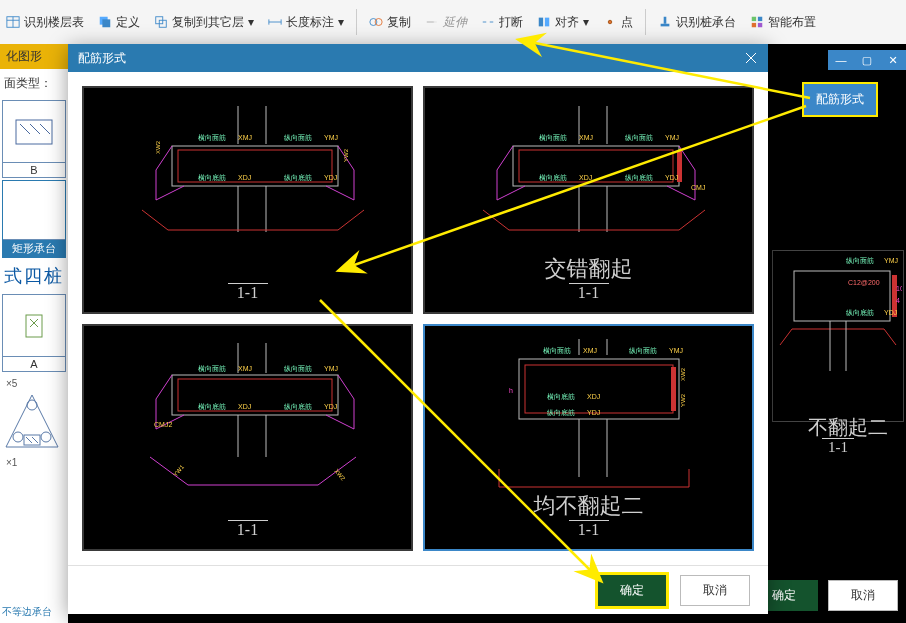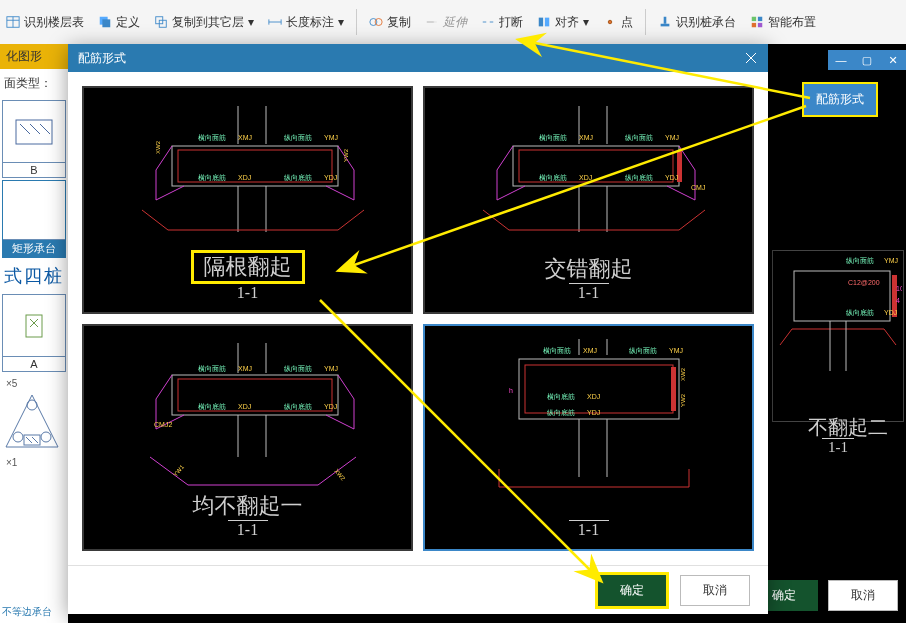--- a/index.html
+++ b/index.html
@@ -267,21 +267,20 @@
           <text x="140" y="80" fill="#ffd24a" font-size="7">XDJ</text>
         <text x="186" y="80" class="diagram-label">纵向底筋</text>
           <text x="226" y="80" fill="#ffd24a" font-size="7">YDJ</text>
         <line x1="140" y1="86" x2="140" y2="132" stroke="#bbb"></line>
           <line x1="168" y1="86" x2="168" y2="132" stroke="#bbb"></line>
         <polyline points="44,110 70,130 240,130 266,110" fill="none" stroke="#c33"></polyline>
         <text x="62" y="54" fill="#ffd24a" font-size="6" transform="rotate(-90 62 54)">XW2</text>
         <text x="250" y="62" fill="#ffd24a" font-size="6" transform="rotate(-90 250 62)">YW2</text>
       </svg>
       <div class="card-cap">
-        <span class="cap-highlight">隔根翻起</span>
         <span class="card-sub">1-1</span>
       </div>
     </div>
 
     <div class="card">
       <svg width="300" height="200">
         <line x1="140" y1="6" x2="140" y2="44" stroke="#bbb"></line>
           <line x1="168" y1="6" x2="168" y2="44" stroke="#bbb"></line>
         <text x="100" y="40" class="diagram-label">横向面筋</text>
           <text x="140" y="40" fill="#ffd24a" font-size="7">XMJ</text>
@@ -324,21 +323,20 @@
         <text x="186" y="72" class="diagram-label">纵向底筋</text>
           <text x="226" y="72" fill="#ffd24a" font-size="7">YDJ</text>
         <text x="56" y="90" fill="#ffd24a" font-size="7">CMJ2</text>
         <line x1="140" y1="78" x2="140" y2="120" stroke="#bbb"></line>
           <line x1="168" y1="78" x2="168" y2="120" stroke="#bbb"></line>
         <polyline points="52,120 90,148 220,148 258,120" fill="none" stroke="#d040d0"></polyline>
         <text x="78" y="140" fill="#ffd24a" font-size="6" transform="rotate(-50 78 140)">YW1</text>
         <text x="236" y="134" fill="#ffd24a" font-size="6" transform="rotate(50 236 134)">XW2</text>
       </svg>
       <div class="card-cap">
-        <span>均不翻起一</span>
         <span class="card-sub">1-1</span>
       </div>
     </div>
 
     <div class="card sel">
       <svg width="300" height="200">
         <line x1="140" y1="2" x2="140" y2="18" stroke="#bbb"></line>
           <line x1="168" y1="2" x2="168" y2="18" stroke="#bbb"></line>
         <text x="104" y="16" class="diagram-label">横向面筋</text>
           <text x="144" y="16" fill="#ffd24a" font-size="7">XMJ</text>
@@ -352,20 +350,21 @@
         <text x="108" y="78" class="diagram-label">纵向底筋</text>
           <text x="148" y="78" fill="#ffd24a" font-size="7">YDJ</text>
         <text x="246" y="44" fill="#ffd24a" font-size="6" transform="rotate(-90 246 44)">XW2</text>
         <text x="246" y="70" fill="#ffd24a" font-size="6" transform="rotate(-90 246 70)">YW2</text>
         <text x="70" y="56" fill="#ff4ad0" font-size="7">h</text>
         <line x1="140" y1="82" x2="140" y2="140" stroke="#bbb"></line>
           <line x1="168" y1="82" x2="168" y2="140" stroke="#bbb"></line>
         <polyline points="60,132 60,150 250,150 250,132" fill="none" stroke="#c33"></polyline>
       </svg>
       <div class="card-cap">
+        <span>均不翻起二</span>
         <span class="card-sub">1-1</span>
       </div>
     </div>
   </div>
 
   <div class="dlg-foot">
     <button class="btn-p hl">确定</button>
     <button class="btn-s">取消</button>
   </div>
 </div>

